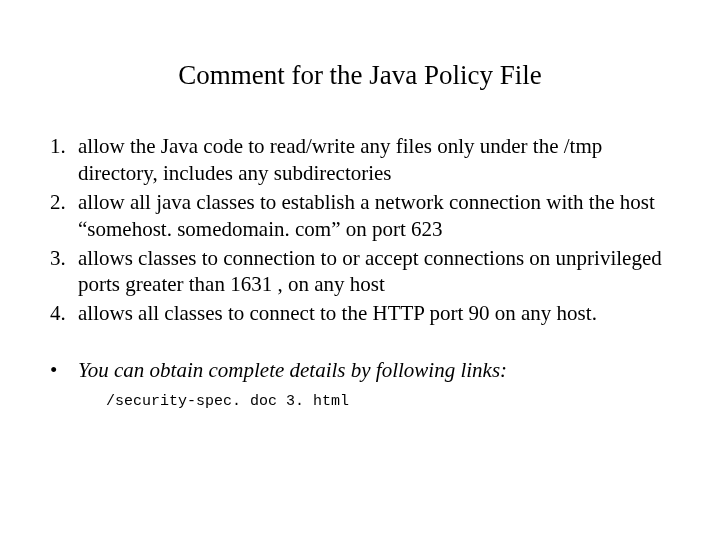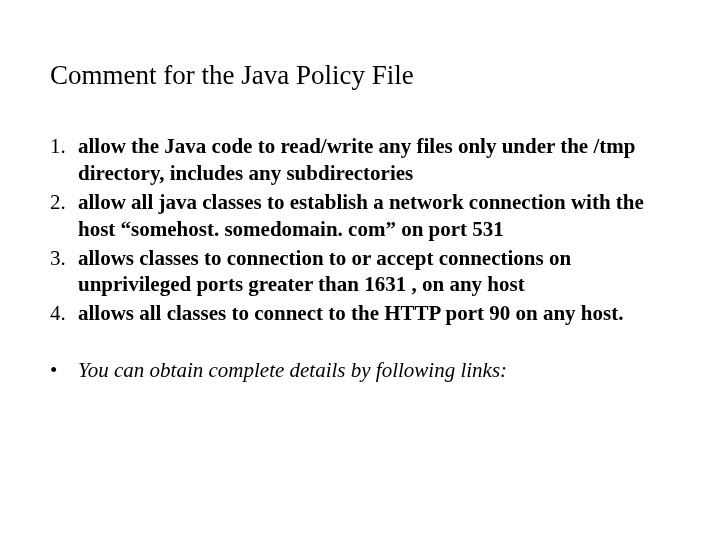--- a/index.html
+++ b/index.html
@@ -5,41 +5,40 @@
     * { margin: 0; padding: 0; box-sizing: border-box; }
     body {
       width: 720px;
       height: 540px;
       background: #fff;
       font-family: "Times New Roman", Times, serif;
       color: #000;
       padding: 60px 50px 40px 50px;
     }
     .title {
-      text-align: left;
+      text-align: center;
       font-size: 27px;
       font-weight: normal;
       margin-bottom: 42px;
     }
     .numbered-list {
       margin-bottom: 30px;
     }
     .num-item {
       font-size: 21px;
       line-height: 1.28;
       margin-bottom: 2px;
       display: flex;
     }
     .num-marker {
       width: 28px;
       flex-shrink: 0;
     }
     .num-text {
       flex: 1;
-      font-weight: bold;
     }
     .bullet-list {
       margin-bottom: 8px;
     }
     .bullet-item {
       font-size: 21px;
       font-style: italic;
       line-height: 1.3;
       display: flex;
     }
@@ -65,33 +64,34 @@
 
 <h1 class="title">Comment for the Java Policy File</h1>
 
 <div class="numbered-list">
   <div class="num-item">
     <span class="num-marker">1.</span>
     <span class="num-text">allow the Java code to read/write any files only under the /tmp directory, includes any subdirectories</span>
   </div>
   <div class="num-item">
     <span class="num-marker">2.</span>
-    <span class="num-text"> allow all java classes to establish a network connection with the host “somehost. somedomain. com” on port 531</span>
+    <span class="num-text"> allow all java classes to establish a network connection with the host “somehost. somedomain. com” on port 623</span>
   </div>
   <div class="num-item">
     <span class="num-marker">3.</span>
     <span class="num-text"> allows classes to connection to or accept connections on unprivileged ports greater than 1631 , on any host</span>
   </div>
   <div class="num-item">
     <span class="num-marker">4.</span>
     <span class="num-text"> allows all classes to connect to the HTTP port 90 on any host.</span>
   </div>
 </div>
 
 <div class="bullet-list">
   <div class="bullet-item">
     <span class="bullet-marker">•</span>
     <span class="bullet-text">You can obtain complete details by following links:</span>
   </div>
 </div>
 
 <div class="url">
+  <div class="url-line2">/security-spec. doc 3. html</div>
 </div>
 
 </body></html>

